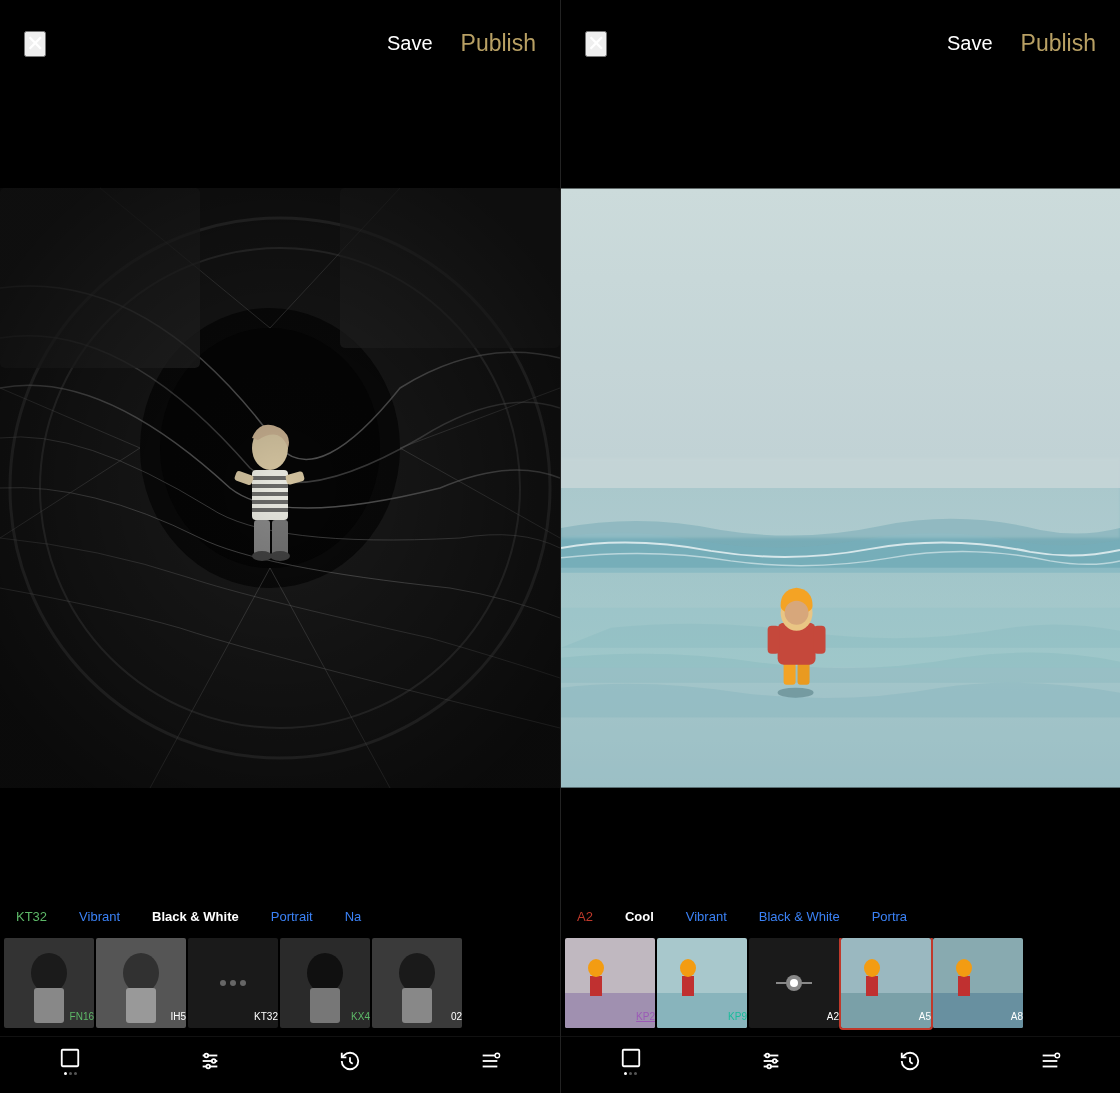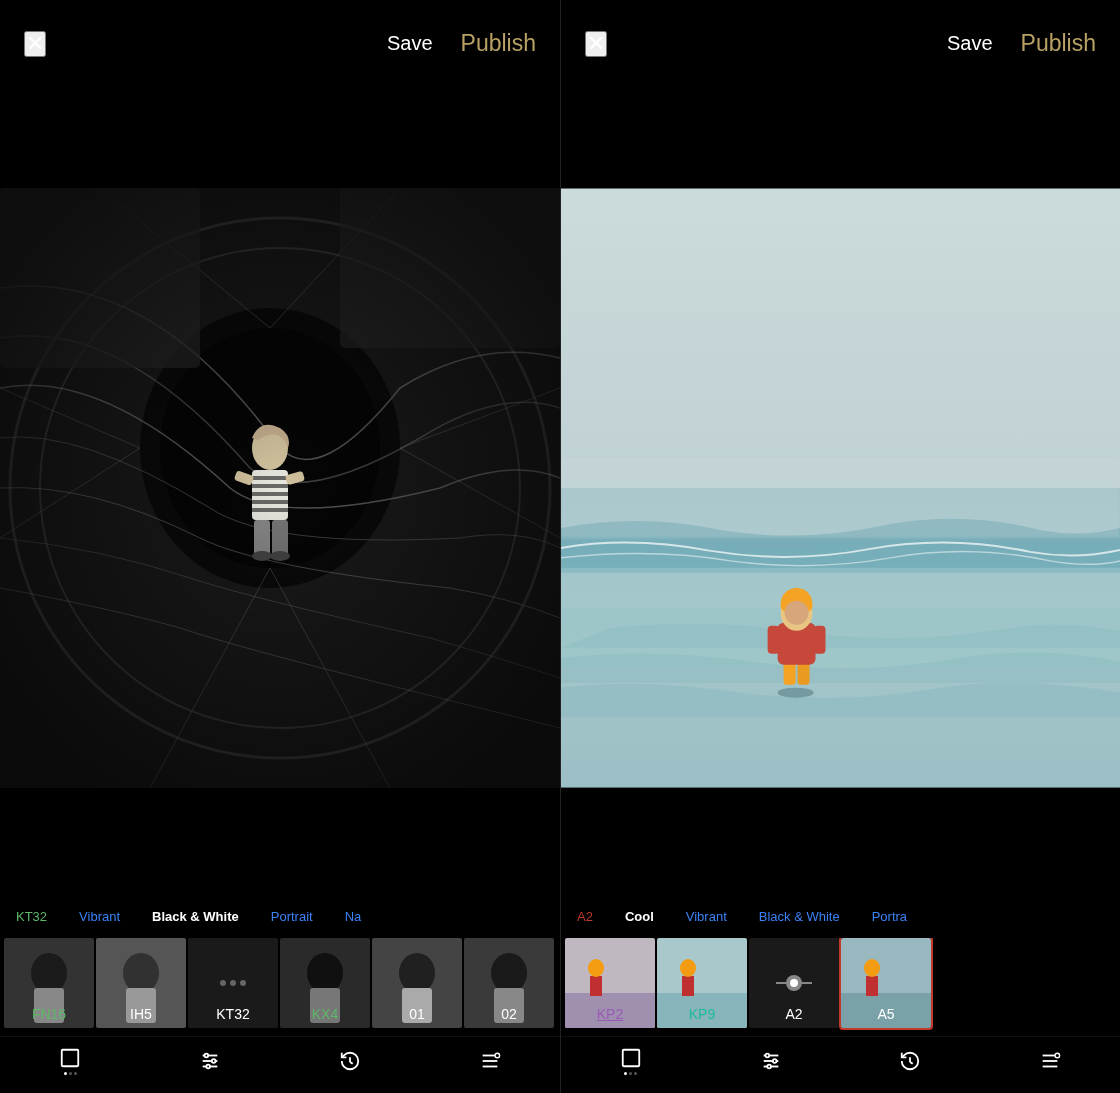--- a/index.html
+++ b/index.html
@@ -144,22 +144,22 @@
       cursor: pointer;
       border-radius: 2px;
       overflow: hidden;
     }
 
     .filter-thumb-label {
       position: absolute;
       bottom: 6px;
       left: 0;
       right: 0;
-      text-align: center;
-      font-size: 14px;
+      text-align: right;
+      font-size: 10px;
       color: #fff;
       font-weight: 500;
     }
 
     .filter-thumb-label.green { color: #5db868; }
     .filter-thumb-label.purple { color: #9b59b6; text-decoration: underline; }
     .filter-thumb-label.teal { color: #1abc9c; }
 
     .filter-thumb.dots-thumb {
       background: #1a1a1a;
@@ -344,28 +344,20 @@
 
       <div class="filter-thumb">
         <svg width="90" height="90" viewBox="0 0 90 90">
           <rect width="90" height="90" fill="#2a2a2a"></rect>
           <ellipse cx="45" cy="35" rx="18" ry="20" fill="#0a0a0a" opacity="0.8"></ellipse>
           <rect x="30" y="50" width="30" height="35" fill="#777" rx="3"></rect>
         </svg>
         <div class="filter-thumb-label green">KX4</div>
       </div>
 
-      <div class="filter-thumb">
-        <svg width="90" height="90" viewBox="0 0 90 90">
-          <rect width="90" height="90" fill="#444"></rect>
-          <ellipse cx="45" cy="35" rx="18" ry="20" fill="#111" opacity="0.7"></ellipse>
-          <rect x="30" y="50" width="30" height="35" fill="#aaa" rx="3"></rect>
-        </svg>
-        <div class="filter-thumb-label">01</div>
-      </div>
 
       <div class="filter-thumb">
         <svg width="90" height="90" viewBox="0 0 90 90">
           <rect width="90" height="90" fill="#3a3a3a"></rect>
           <ellipse cx="45" cy="35" rx="18" ry="20" fill="#0d0d0d" opacity="0.7"></ellipse>
           <rect x="30" y="50" width="30" height="35" fill="#888" rx="3"></rect>
         </svg>
         <div class="filter-thumb-label">02</div>
       </div>
     </div>
@@ -533,20 +525,29 @@
       <div class="filter-thumb" style="outline: 2px solid #c0392b; outline-offset: 0;">
         <svg width="90" height="90" viewBox="0 0 90 90">
           <rect width="90" height="90" fill="#9ab8c0"></rect>
           <rect x="0" y="55" width="90" height="35" fill="#7aa0a8"></rect>
           <rect x="25" y="38" width="12" height="20" fill="#c03030"></rect>
           <ellipse cx="31" cy="30" rx="8" ry="9" fill="#f39c12"></ellipse>
         </svg>
         <div class="filter-thumb-label">A5</div>
       </div>
 
+      <div class="filter-thumb">
+        <svg width="90" height="90" viewBox="0 0 90 90">
+          <rect width="90" height="90" fill="#88aab0"></rect>
+          <rect x="0" y="55" width="90" height="35" fill="#6890a0"></rect>
+          <rect x="25" y="38" width="12" height="20" fill="#c03030"></rect>
+          <ellipse cx="31" cy="30" rx="8" ry="9" fill="#f39c12"></ellipse>
+        </svg>
+        <div class="filter-thumb-label">A8</div>
+      </div>
     </div>
 
     <div class="bottom-toolbar">
 
       <div class="tool-btn">
         <svg class="icon-svg" viewBox="0 0 24 24" fill="none" stroke="#fff" stroke-width="2">
           <rect x="3" y="3" width="18" height="18" rx="1"></rect>
         </svg>
         <div class="tool-dots">
           <div class="tool-dot active"></div>

